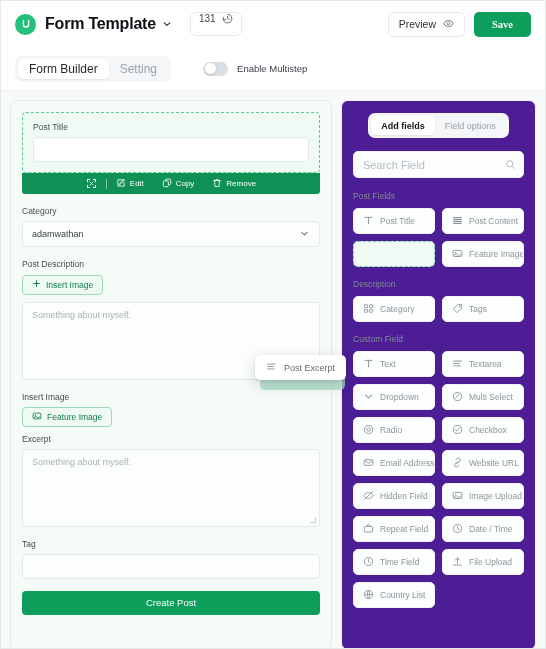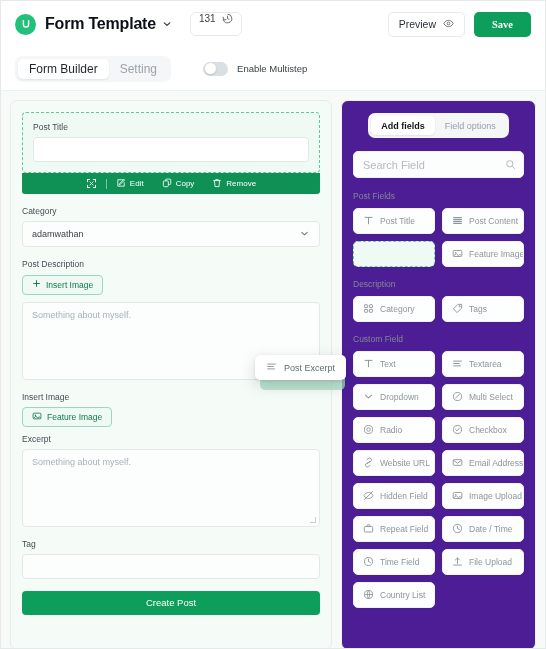--- a/index.html
+++ b/index.html
@@ -620,30 +620,30 @@
             </div>
             <div class="fcard">
               <span><svg width="11" height="11" viewBox="0 0 12 12">
                   <circle cx="6" cy="6" r="4.4" fill="none" stroke="#8d959c" stroke-width="1"></circle>
                   <path d="M3.9 6.1 L5.4 7.6 L8.2 4.5" fill="none" stroke="#8d959c" stroke-width="1" stroke-linecap="round" stroke-linejoin="round"></path>
                 </svg></span>
               <span>Checkbox</span>
             </div>
             <div class="fcard">
               <span><svg width="11" height="11" viewBox="0 0 12 12">
-                  <path d="M4.7 7.3 L7.3 4.7 M4.4 2.9 L5.7 1.7 A2 2 0 0 1 8.6 4.6 L7.3 5.8 M4.7 6.2 L3.4 7.4 A2 2 0 0 0 6.3 10.3 L7.6 9.1" fill="none" stroke="#8d959c" stroke-width="1" stroke-linecap="round"></path>
-                </svg></span>
-              <span>Website URL</span>
-            </div>
-            <div class="fcard">
-              <span><svg width="11" height="11" viewBox="0 0 12 12">
                   <rect x="1.3" y="2.9" width="9.4" height="6.2" rx="1.1" fill="none" stroke="#8d959c" stroke-width="1"></rect>
                   <path d="M1.6 3.6 L6 6.8 L10.4 3.6" fill="none" stroke="#8d959c" stroke-width="1" stroke-linejoin="round"></path>
                 </svg></span>
               <span>Email Address</span>
+            </div>
+            <div class="fcard">
+              <span><svg width="11" height="11" viewBox="0 0 12 12">
+                  <path d="M4.7 7.3 L7.3 4.7 M4.4 2.9 L5.7 1.7 A2 2 0 0 1 8.6 4.6 L7.3 5.8 M4.7 6.2 L3.4 7.4 A2 2 0 0 0 6.3 10.3 L7.6 9.1" fill="none" stroke="#8d959c" stroke-width="1" stroke-linecap="round"></path>
+                </svg></span>
+              <span>Website URL</span>
             </div>
             <div class="fcard">
               <span><svg width="11" height="11" viewBox="0 0 12 12">
                   <path d="M1 6 C2.5 3.5 4.1 2.7 6 2.7 C7.9 2.7 9.5 3.5 11 6 C9.5 8.5 7.9 9.3 6 9.3 C4.1 9.3 2.5 8.5 1 6 Z" fill="none" stroke="#8d959c" stroke-width=".9"></path>
                   <path d="M1.6 10.4 L10.4 1.6" fill="none" stroke="#8d959c" stroke-width="1" stroke-linecap="round"></path>
                 </svg></span>
               <span>Hidden Field</span>
             </div>
             <div class="fcard">
               <span><svg width="11" height="11" viewBox="0 0 12 12">

